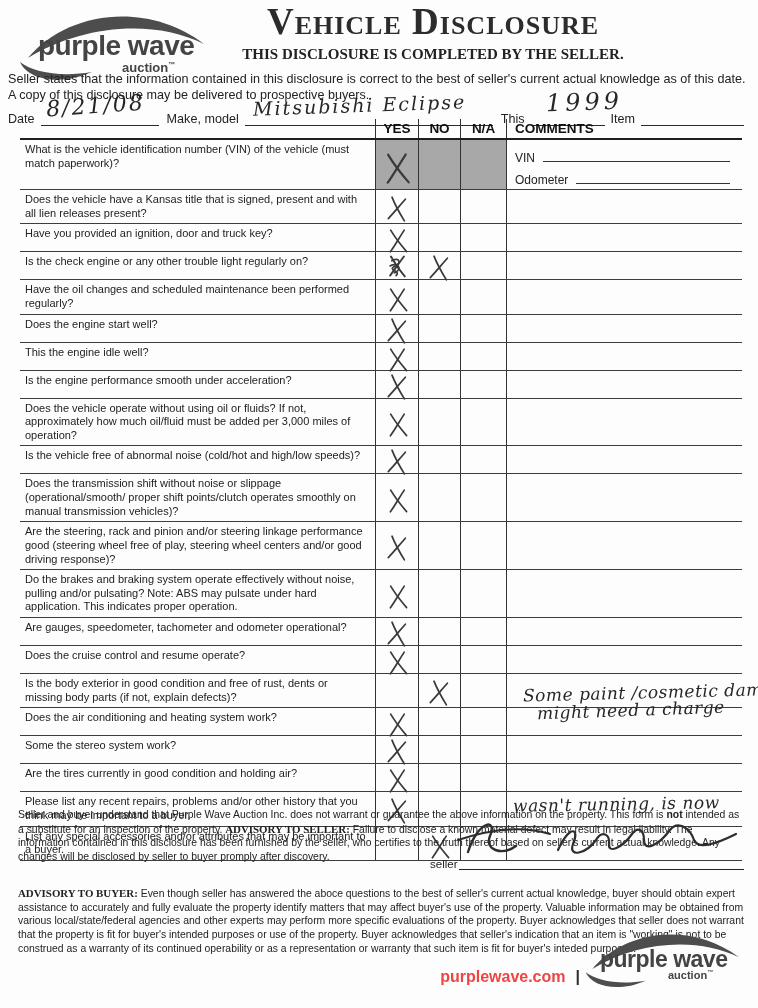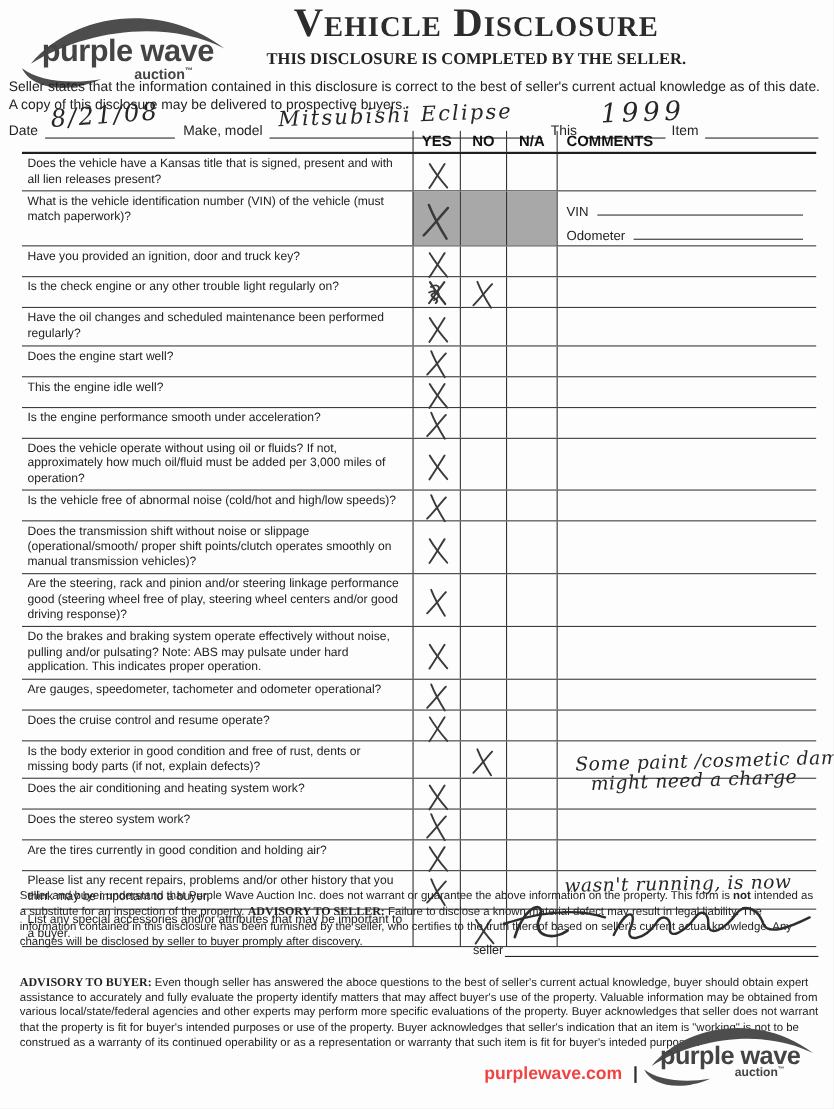--- a/index.html
+++ b/index.html
@@ -125,32 +125,20 @@
   <div class="dtable">
     <div class="t-head">
       <div class="hq"></div>
       <div class="hc h-yes">YES</div>
       <div class="hc h-no">NO</div>
       <div class="hc h-na">N/A</div>
       <div class="hc h-com">COMMENTS</div>
     </div>
     <div id="tbody">
         <div class="t-row">
-    <div class="qc">Does the vehicle have a Kansas title that is signed, present and with all lien releases present?</div>
-    <div class="mc m-yes">
-            <svg class="xmark" viewBox="0 0 24 30">
-    <path d="M5 3 C9 11 15 20 21 28" fill="none" stroke="#3a3a3a" stroke-width="1.9" stroke-linecap="round"></path>
-    <path d="M20 4 C14 12 8 21 3 27" fill="none" stroke="#3a3a3a" stroke-width="1.9" stroke-linecap="round"></path>
-  </svg>
-          </div>
-    <div class="mc m-no"></div>
-    <div class="mc m-na"></div>
-    <div class="cc"></div>
-  </div>
-        <div class="t-row">
     <div class="qc">What is the vehicle identification number (VIN) of the vehicle (must match paperwork)?</div>
     <div class="mc m-yes shaded">
             <svg class="xmark" viewBox="0 0 24 30">
     <path d="M5 3 C9 11 15 20 21 28" fill="none" stroke="#3a3a3a" stroke-width="1.9" stroke-linecap="round"></path>
     <path d="M20 4 C14 12 8 21 3 27" fill="none" stroke="#3a3a3a" stroke-width="1.9" stroke-linecap="round"></path>
   </svg>
           </div>
     <div class="mc m-no shaded"></div>
     <div class="mc m-na shaded"></div>
     <div class="cc vin-cell">
@@ -158,20 +146,32 @@
               <span>VIN</span>
               <span class="uline"></span>
             </div>
             <div class="vin-line">
               <span>Odometer</span>
               <span class="uline"></span>
             </div>
           </div>
   </div>
         <div class="t-row">
+    <div class="qc">Does the vehicle have a Kansas title that is signed, present and with all lien releases present?</div>
+    <div class="mc m-yes">
+            <svg class="xmark" viewBox="0 0 24 30">
+    <path d="M5 3 C9 11 15 20 21 28" fill="none" stroke="#3a3a3a" stroke-width="1.9" stroke-linecap="round"></path>
+    <path d="M20 4 C14 12 8 21 3 27" fill="none" stroke="#3a3a3a" stroke-width="1.9" stroke-linecap="round"></path>
+  </svg>
+          </div>
+    <div class="mc m-no"></div>
+    <div class="mc m-na"></div>
+    <div class="cc"></div>
+  </div>
+        <div class="t-row">
     <div class="qc">Have you provided an ignition, door and truck key?</div>
     <div class="mc m-yes">
             <svg class="xmark" viewBox="0 0 24 30">
     <path d="M5 3 C9 11 15 20 21 28" fill="none" stroke="#3a3a3a" stroke-width="1.9" stroke-linecap="round"></path>
     <path d="M20 4 C14 12 8 21 3 27" fill="none" stroke="#3a3a3a" stroke-width="1.9" stroke-linecap="round"></path>
   </svg>
           </div>
     <div class="mc m-no"></div>
     <div class="mc m-na"></div>
     <div class="cc"></div>
@@ -349,21 +349,21 @@
     <path d="M20 4 C14 12 8 21 3 27" fill="none" stroke="#3a3a3a" stroke-width="1.9" stroke-linecap="round"></path>
   </svg>
           </div>
     <div class="mc m-no"></div>
     <div class="mc m-na"></div>
     <div class="cc">
             <span class="hand hand-comment hc16">might need a charge</span>
           </div>
   </div>
         <div class="t-row">
-    <div class="qc">Does the stereo system work?</div>
+    <div class="qc">Some the stereo system work?</div>
     <div class="mc m-yes">
             <svg class="xmark" viewBox="0 0 24 30">
     <path d="M5 3 C9 11 15 20 21 28" fill="none" stroke="#3a3a3a" stroke-width="1.9" stroke-linecap="round"></path>
     <path d="M20 4 C14 12 8 21 3 27" fill="none" stroke="#3a3a3a" stroke-width="1.9" stroke-linecap="round"></path>
   </svg>
           </div>
     <div class="mc m-no"></div>
     <div class="mc m-na"></div>
     <div class="cc"></div>
   </div>

